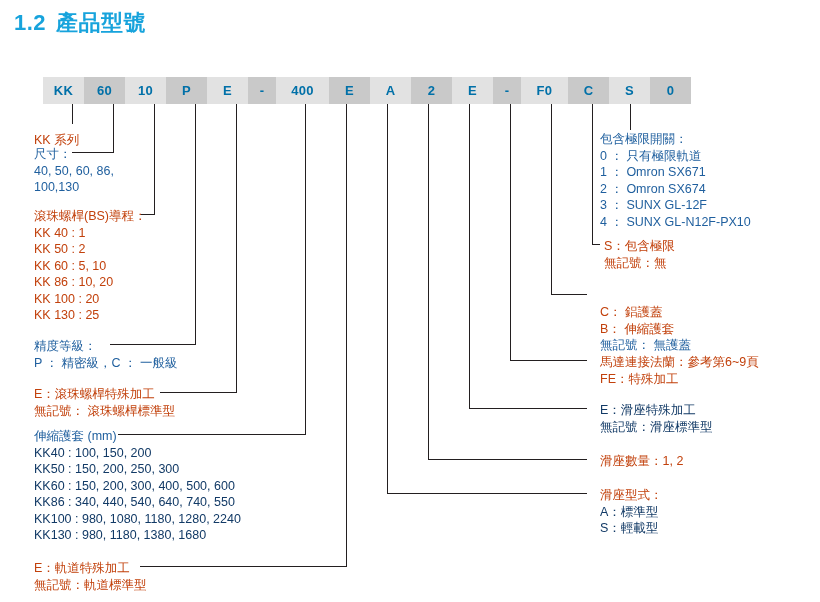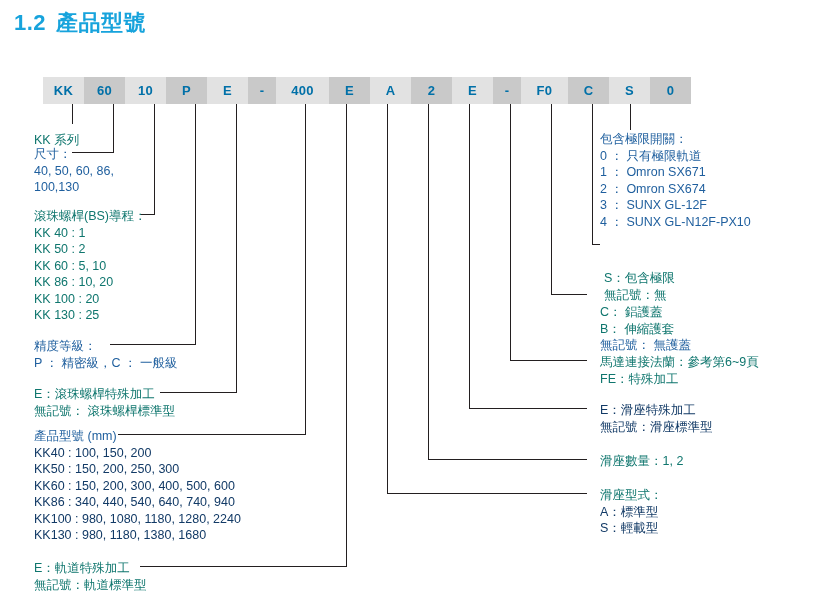--- a/index.html
+++ b/index.html
@@ -33,21 +33,21 @@
 
   
   .vline{position:absolute;width:1px;background:#231f20;}
   .hline{position:absolute;height:1px;background:#231f20;}
 
   
   .note{position:absolute;white-space:nowrap;line-height:1.32;}
   .note .hd{font-size:12.5px;}
   .note .ln{font-size:12.5px;}
   .blue{color:#1f5f9e;}
-  .dark{color:#0f766e;}
+  .dark{color:#c2410c;}
   .navy{color:#123a66;}
 </style>
 </head>
 <body>
 
 <div class="page">
 
   <div id="page-title">
     <span class="num">1.2</span><span>產品型號</span>
   </div>
@@ -135,44 +135,44 @@
     <div class="hd blue">精度等級：</div>
     <div class="ln blue">P ： 精密級，C ： 一般級</div>
   </div>
 
   <div class="note" style="left:34px;top:386px;">
     <div class="ln dark">E：滾珠螺桿特殊加工</div>
     <div class="ln dark">無記號： 滾珠螺桿標準型</div>
   </div>
 
   <div class="note" style="left:34px;top:428px;">
-    <div class="hd blue">產品型號 (mm)</div>
+    <div class="hd blue">伸縮護套 (mm)</div>
     <div class="ln navy">KK40 : 100, 150, 200</div>
     <div class="ln navy">KK50 : 150, 200, 250, 300</div>
     <div class="ln navy">KK60 : 150, 200, 300,  400,  500, 600</div>
-    <div class="ln navy">KK86 : 340, 440, 540, 640, 740, 940</div>
+    <div class="ln navy">KK86 : 340, 440, 540, 640, 740, 550</div>
     <div class="ln navy">KK100 : 980, 1080, 1180, 1280, 2240</div>
     <div class="ln navy">KK130 : 980, 1180, 1380, 1680</div>
   </div>
 
   <div class="note" style="left:34px;top:560px;">
     <div class="ln dark">E：軌道特殊加工</div>
     <div class="ln dark">無記號：軌道標準型</div>
   </div>
 
   <div class="note" style="left:600px;top:131px;">
     <div class="hd blue">包含極限開關：</div>
     <div class="ln blue">0 ： 只有極限軌道</div>
     <div class="ln blue">1 ： Omron SX671</div>
     <div class="ln blue">2 ： Omron SX674</div>
     <div class="ln blue">3 ： SUNX GL-12F</div>
     <div class="ln blue">4 ： SUNX GL-N12F-PX10</div>
   </div>
 
-  <div class="note" style="left:604px;top:238px;margin-top:32px;">
+  <div class="note" style="left:604px;top:238px;">
     <div class="ln dark">S：包含極限</div>
     <div class="ln dark">無記號：無</div>
   </div>
 
   <div class="note" style="left:600px;top:288px;margin-top:16px;">
     <div class="ln dark">C： 鋁護蓋</div>
     <div class="ln dark">B： 伸縮護套</div>
     <div class="ln blue">無記號： 無護蓋</div>
   </div>
 

